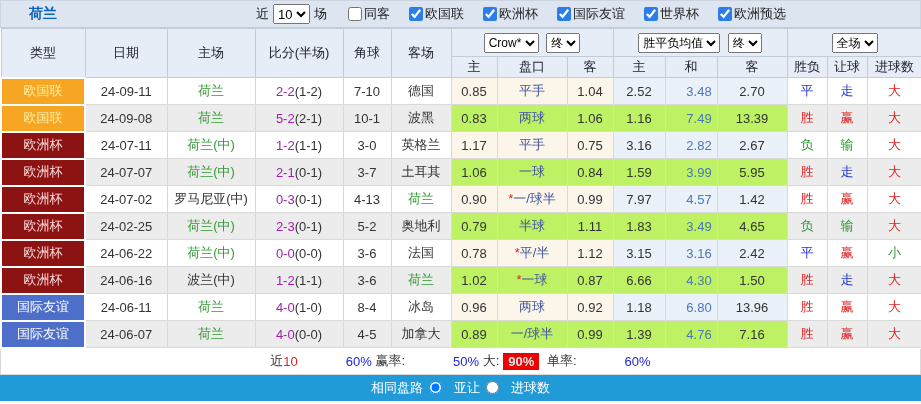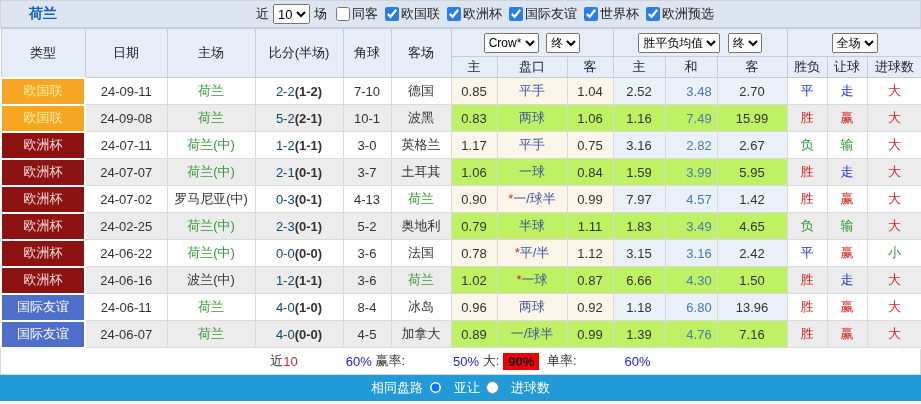--- a/index.html
+++ b/index.html
@@ -5,56 +5,56 @@
   * { box-sizing: border-box; }
   body { margin:0; background:#fff; font-family:"Liberation Sans","DejaVu Sans",sans-serif; }
   .app { width:921px; }
 
   .topbar { height:28px; background:#dde5f0; border:1px solid #cdd5e0; border-bottom:1px solid #c3cdda;
             display:flex; align-items:center; font-size:13px; color:#222; }
   .title { color:#0a62bd; font-weight:bold; font-size:14px; margin-left:28px; width:225px; }
   .filters { display:flex; align-items:center; }
   .filters .lbl { margin:0 2px; }
   .filters select { font-size:13px; height:20px; margin:0 2px; }
-  .filters label { display:flex; align-items:center; margin-left:7px; cursor:pointer; }
+  .filters label { display:flex; align-items:center; margin-left:19px; cursor:pointer; }
   input[type=checkbox] { accent-color:#2b7de9; width:14px; height:14px; margin:0 2px 0 0; }
 
   table { width:921px; table-layout:fixed; border-collapse:collapse; font-size:13px; }
   th { background:#e7edf6; border:1px solid #c3cdda; font-weight:normal; color:#223; padding:0; }
   tr.selrow th { height:28px; }
   tr.subrow th { height:21px; }
   .selcell select { font-size:12px; height:20px; margin:0 2px; }
 
   td { border:1px solid #d9d9d9; height:27px; text-align:center; color:#333;
        overflow:hidden; white-space:nowrap; padding:0; }
   tr.even td { background:#ececec; }
   td.crown { background:#fbf5ea; }
   td.euro  { background:#eaf1f9; }
   tr.even td.crown, tr.even td.euro { background:#bef264; }
   td.euro.draw { color:#4a78b5;padding-left:16px; }
   td.c-type { border:2px solid #fff; }
   td.c-type.lg-orange { background:#f6a623; color:#ffefa0; }
   td.c-type.lg-maroon { background:#8d1212; color:#fbdcdc; }
   td.c-type.lg-blue   { background:#4d6fc9; color:#ffffff; }
   .team-green { color:#339933; }
-  .score { color:#0c4a6e; }
-  .half  { color:#333;font-weight:bold; }
+  .score { color:#a21caf; }
+  .half  { color:#333; }
   .star  { color:#e02222; }
   .hcap  { color:#41549c; }
   .t-red   { color:#dd2222; }
   .t-blue  { color:#2233cc; }
   .t-green { color:#2e9933; }
 
   .summary { width:921px; height:26px; border:1px solid #d9d9d9; border-top:none;
              display:flex; align-items:center; justify-content:center; font-size:13px; }
   .summary span { white-space:pre; }
   .s-black { color:#333; }
   .s-red   { color:#e02222; }
   .s-blue  { color:#1d24dd;margin-left:48px; }
-  .s-badge { background:#ee0000; color:#0f172a; padding:1px 5px; margin:0 4px; font-weight:bold; }
+  .s-badge { background:#ee0000; color:#e5e5e5; padding:1px 5px; margin:0 4px; font-weight:bold; }
 
   .footer { width:921px; height:26px; background:#209bd8; color:#fff;
             display:flex; align-items:center; justify-content:center; font-size:13px; }
   .footer .ftitle { font-weight:normal; }
   .footer label { display:flex; align-items:center; margin-left:6px; cursor:pointer;gap:8px; }
   .footer input[type=radio] { width:13px; height:13px; margin:0 4px 0 0; }
 </style>
 </head>
 <body>
 
@@ -179,21 +179,21 @@
       <td>24-09-08</td>
       <td class="team-green">荷兰</td>
       <td><span class="score">5-2</span><span class="half">(2-1)</span></td>
       <td>10-1</td>
       <td>波黑</td>
       <td class="crown">0.83</td>
       <td class="crown"><span class="star"></span><span class="hcap">两球</span></td>
       <td class="crown">1.06</td>
       <td class="euro">1.16</td>
       <td class="euro draw">7.49</td>
-      <td class="euro">15.99</td>
+      <td class="euro">13.39</td>
       <td class="t-red">胜</td>
       <td class="t-red">赢</td>
       <td class="t-red">大</td>
     </tr>
         <tr>
       <td class="c-type lg-maroon">欧洲杯</td>
       <td>24-07-11</td>
       <td class="team-green">荷兰(中)</td>
       <td><span class="score">1-2</span><span class="half">(1-1)</span></td>
       <td>3-0</td>

